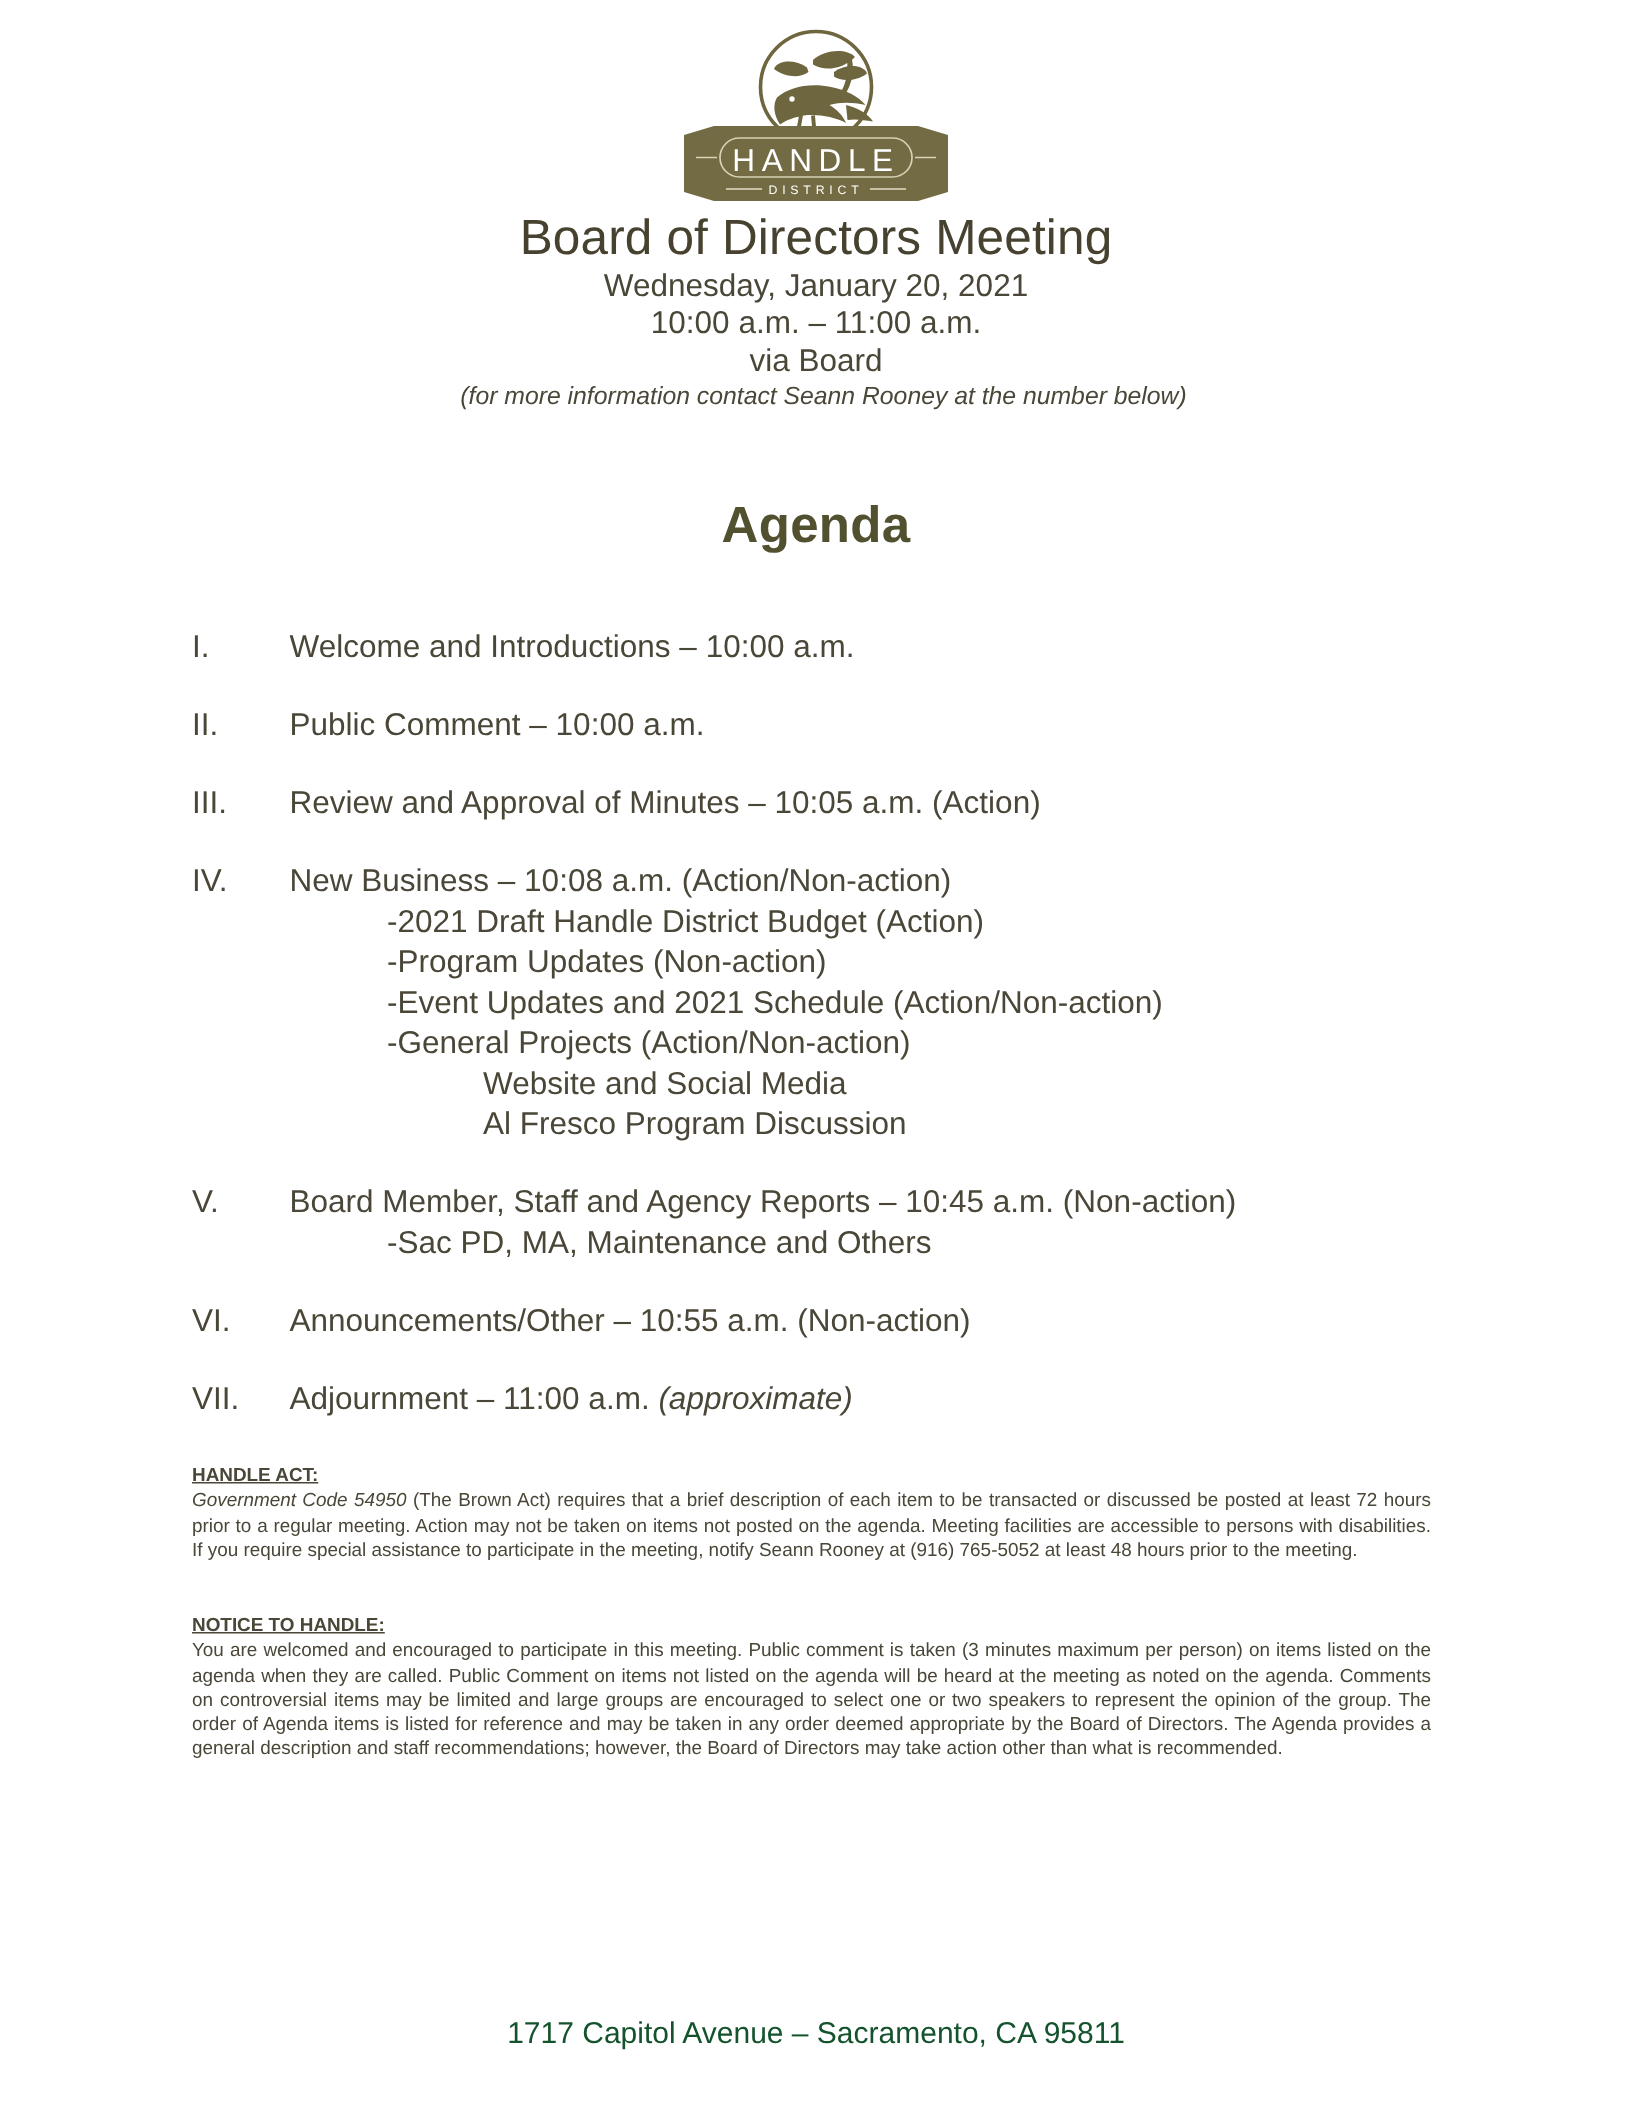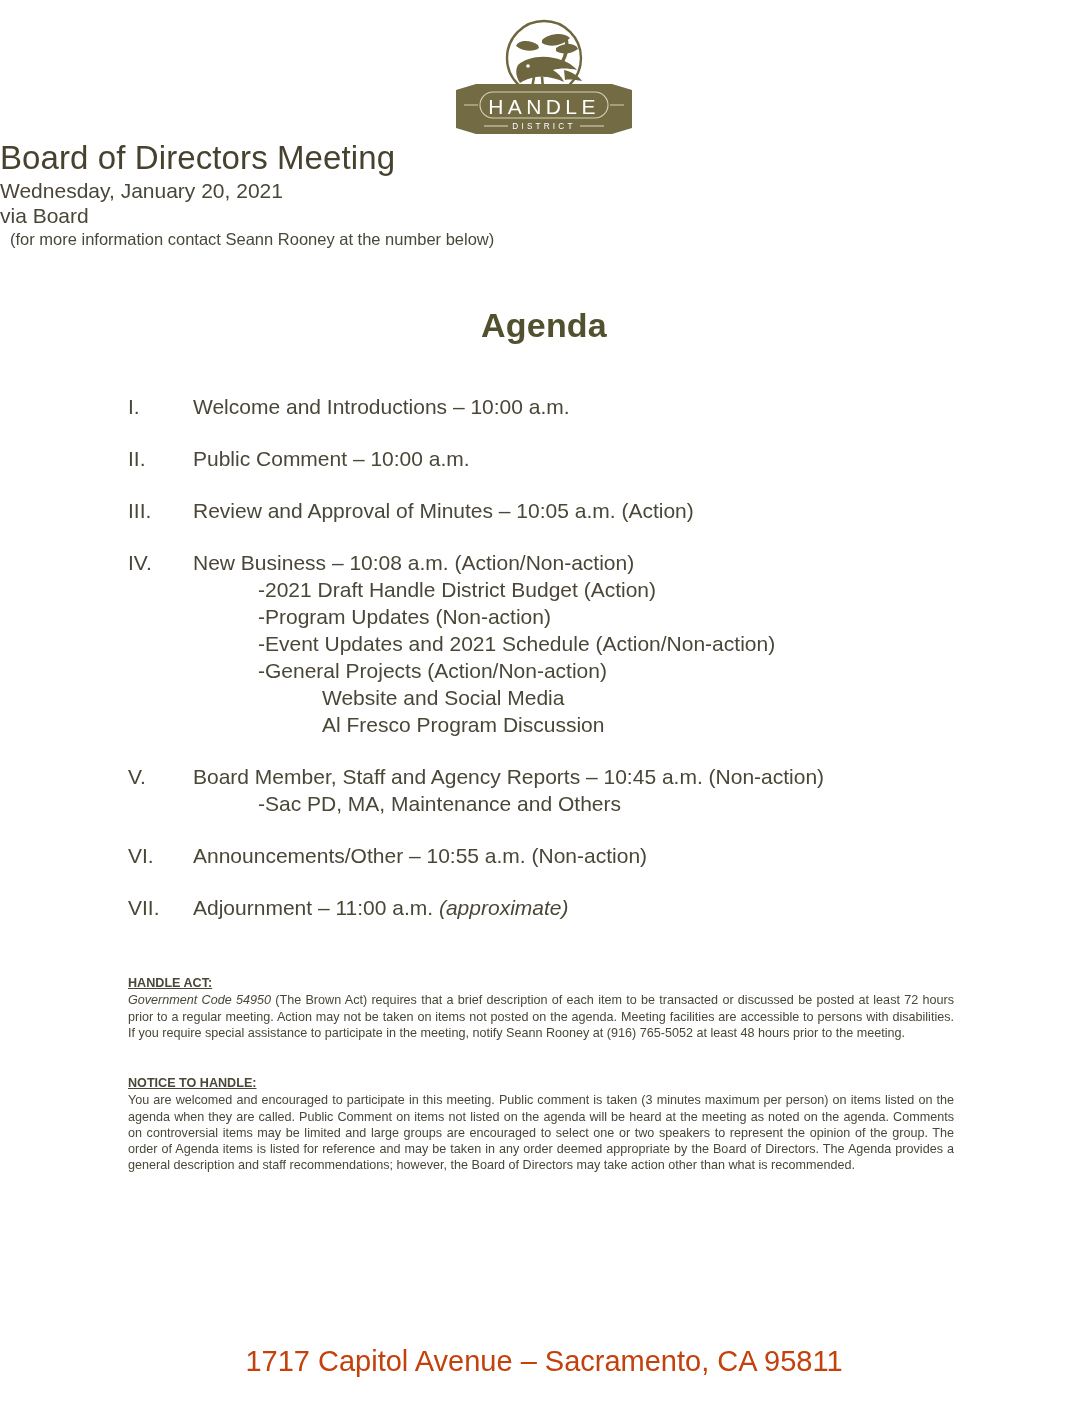--- a/index.html
+++ b/index.html
@@ -25,38 +25,40 @@
   }
   .logo {
     position: relative;
     width: 196px;
     height: 118px;
   }
   .logo svg { display: block; }
 
   
   .header {
+    text-align: center;
     margin-top: 2px;
   }
   .doc-title {
     font-size: 33px;
     line-height: 40px;
     color: #46422f;
     font-weight: normal;
     margin: 0;
     letter-spacing: .1px;
   }
   .subline {
     font-size: 21px;
     line-height: 25px;
     color: #4a4738;
   }
   .subline-italic {
     font-size: 16.5px;
     line-height: 22px;
+    font-style: italic;
     color: #4a4738;
     padding-left: 10px;
   }
 
   
   .agenda-heading {
     text-align: center;
     font-size: 34px;
     font-weight: bold;
     color: #51502f;
@@ -118,22 +120,22 @@
   }
   .fp-body { display: block; text-align: justify; }
 
   
   .footer {
     position: absolute;
     top: 1345px;
     left: 0;
     width: 100%;
     text-align: center;
-    font-size: 29px;
-    color: #c2410c;
+    font-size: 20px;
+    color: #14532d;
   }
 </style>
 </head>
 <body>
 
 <div class="logo-wrap">
   <div class="logo">
     <svg width="196" height="118" viewBox="0 0 196 118">
 
       <g>
@@ -167,20 +169,21 @@
         <text x="98" y="111" text-anchor="middle" font-family="Liberation Sans, sans-serif" font-size="8.2" letter-spacing="3.2" fill="#FFFFFF">DISTRICT</text>
         <path d="M38 108 L62 108 M134 108 L158 108" stroke="#E3DDC6" stroke-width="1"></path>
       </g>
     </svg>
   </div>
 </div>
 
 <div class="header">
   <div class="doc-title">Board of Directors Meeting</div>
   <div class="subline">Wednesday, January 20, 2021</div>
+  <div class="subline">10:00 a.m. – 11:00 a.m.</div>
   <div class="subline">via Board</div>
   <div class="subline-italic">(for more information contact Seann Rooney at the number below)</div>
 </div>
 
 <div class="agenda-heading">Agenda</div>
 
 <div class="agenda-list">
 
   <div class="agenda-item">
     <span class="roman">I.</span>

